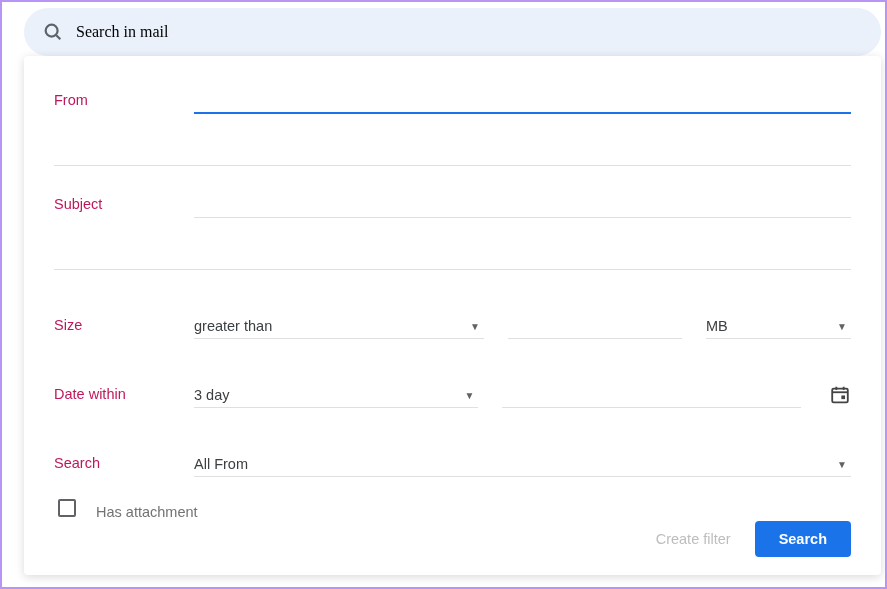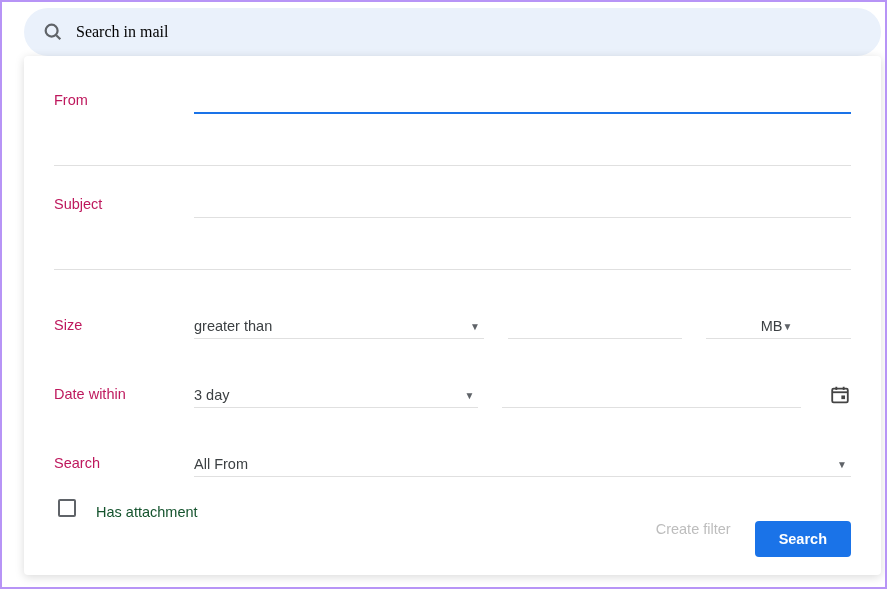--- a/index.html
+++ b/index.html
@@ -91,21 +91,21 @@
     cursor: pointer;
     min-width: 0;
     margin-top: 24px;
   }
   .select-box .caret {
     font-size: 10px;
     color: #5f6368;
     margin-right: 4px;
   }
   .size-second { flex: 0.6; }
-  .size-unit { flex: 0.5; justify-content: center; }
+  .size-unit { flex: 0.5; }
   .date-second { flex: 1.05; }
   .cal-icon {
     width: 22px; height: 22px;
     color: #444;
     margin-left: 4px;
     margin-bottom: 2px;
   }
   .attach-row {
     display: flex;
     align-items: center;
@@ -115,29 +115,29 @@
     padding-left: 4px;
   }
   .checkbox {
     width: 18px; height: 18px;
     border: 2px solid #5f6368;
     border-radius: 2px;
     cursor: pointer;
   }
   .attach-label {
     font-size: 14.5px;
-    color: #14532d;
+    color: #737373;
     margin-top: 9px;
   }
   .footer {
     position: absolute;
     right: 30px;
     bottom: 18px;
     display: flex;
-    align-items: flex-start;
+    align-items: center;
     gap: 24px;
   }
   .link-btn {
     color: #bdbdbd;
     font-size: 14.5px;
     cursor: default;
     background: none;
     border: none;
   }
   .primary-btn {

